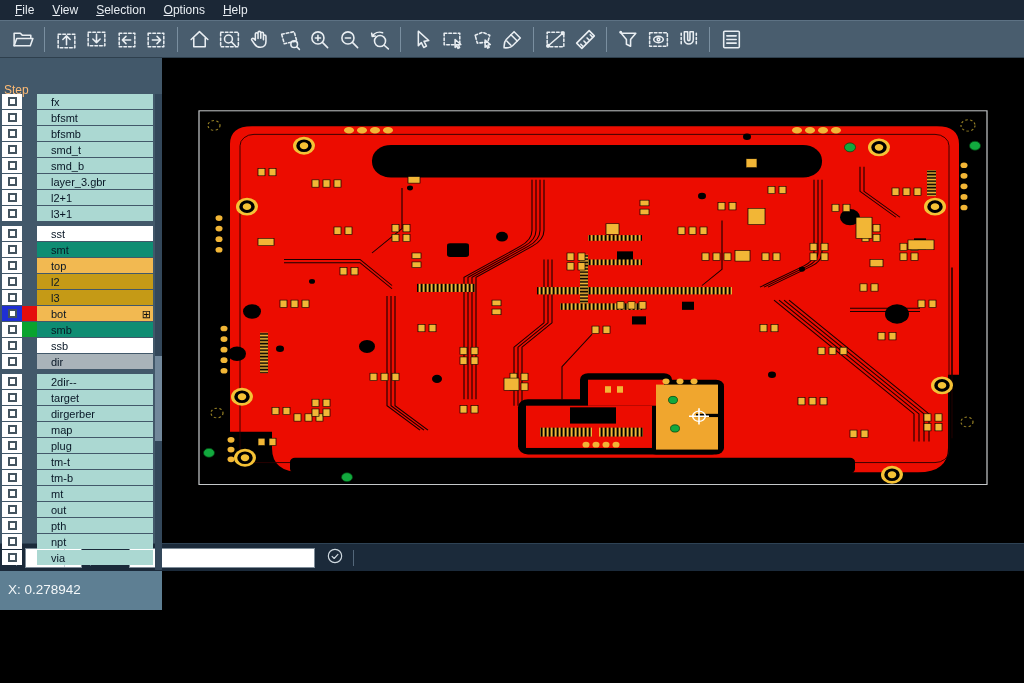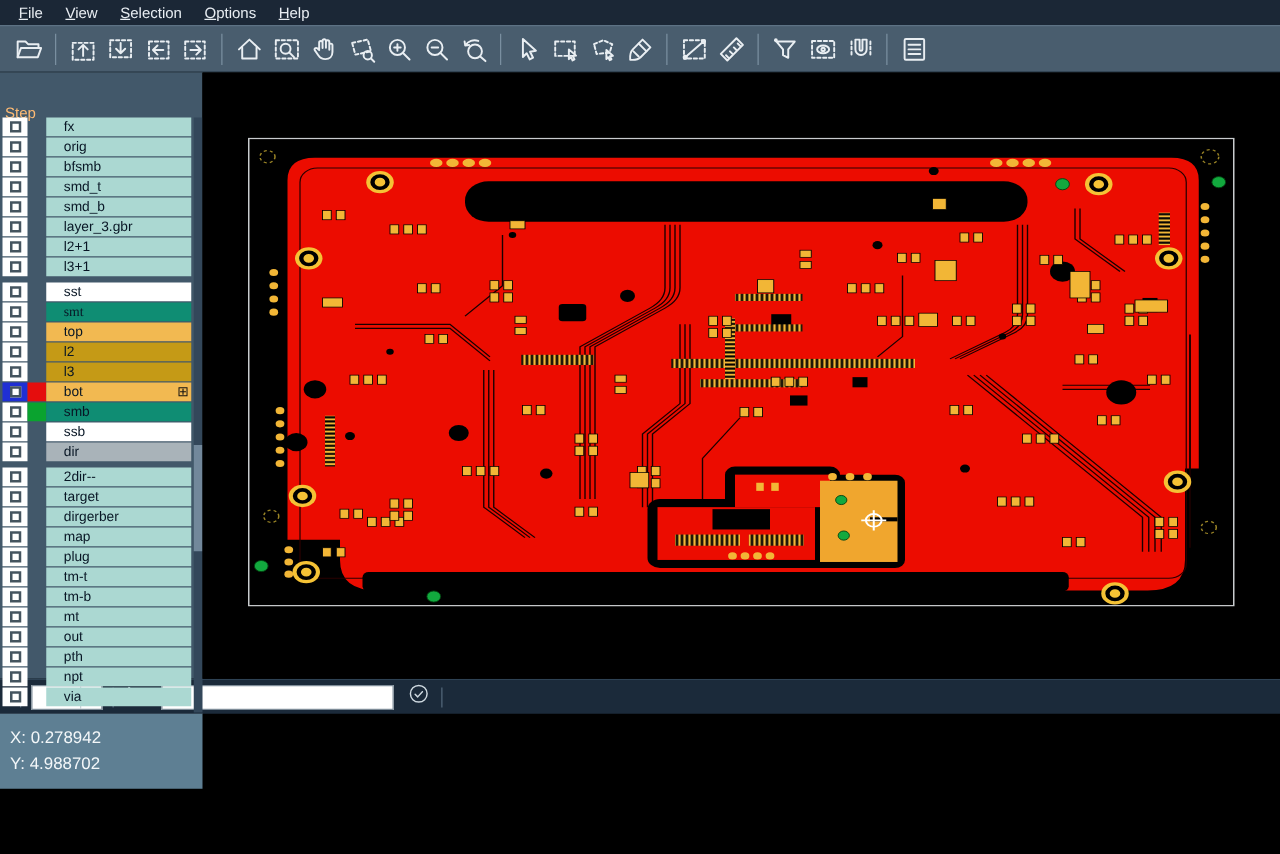--- a/index.html
+++ b/index.html
@@ -250,21 +250,21 @@
               <span class="lbl" style="background-color: rgb(171, 216, 210);">
                 <span class="lbl-text">fx</span>
               </span>
             </div>
           <div class="layer-row">
               <span class="cb-cell">
                 <span class="cb"></span>
               </span>
               <span class="swatch"></span>
               <span class="lbl" style="background-color: rgb(171, 216, 210);">
-                <span class="lbl-text">orig</span>
+                <span class="lbl-text">bfsmt</span>
               </span>
             </div>
           <div class="layer-row">
               <span class="cb-cell">
                 <span class="cb"></span>
               </span>
               <span class="swatch"></span>
               <span class="lbl" style="background-color: rgb(171, 216, 210);">
                 <span class="lbl-text">bfsmb</span>
               </span>
@@ -323,21 +323,21 @@
               <span class="swatch"></span>
               <span class="lbl" style="background-color: rgb(255, 255, 255);">
                 <span class="lbl-text">sst</span>
               </span>
             </div>
           <div class="layer-row">
               <span class="cb-cell">
                 <span class="cb"></span>
               </span>
               <span class="swatch"></span>
-              <span class="lbl" style="background-color: rgb(15, 141, 115); font-family: Liberation Serif, serif;">
+              <span class="lbl" style="background-color: rgb(15, 141, 115);">
                 <span class="lbl-text">smt</span>
               </span>
             </div>
           <div class="layer-row">
               <span class="cb-cell">
                 <span class="cb"></span>
               </span>
               <span class="swatch"></span>
               <span class="lbl" style="background-color: rgb(242, 185, 81);">
                 <span class="lbl-text">top</span>
@@ -510,21 +510,20 @@
             </div>
         </div>
         <div class="scroll-track">
             <div class="scroll-thumb"></div>
           </div>
       </div>
 
       <div class="status-area">
         <div class="coords">
           <div>X: 0.278942</div>
-          <div>Y: 4.988702</div>
         </div>
       </div>
     </div>
 
     <div class="canvas">
       <svg viewBox="0 0 862 597" preserveAspectRatio="none">
         <defs>
           <pattern id="pinH" width="4" height="10" patternUnits="userSpaceOnUse">
             <rect width="4" height="10" fill="#000"></rect>
               <rect x="0.6" width="2" height="10" fill="#f2b636"></rect>

